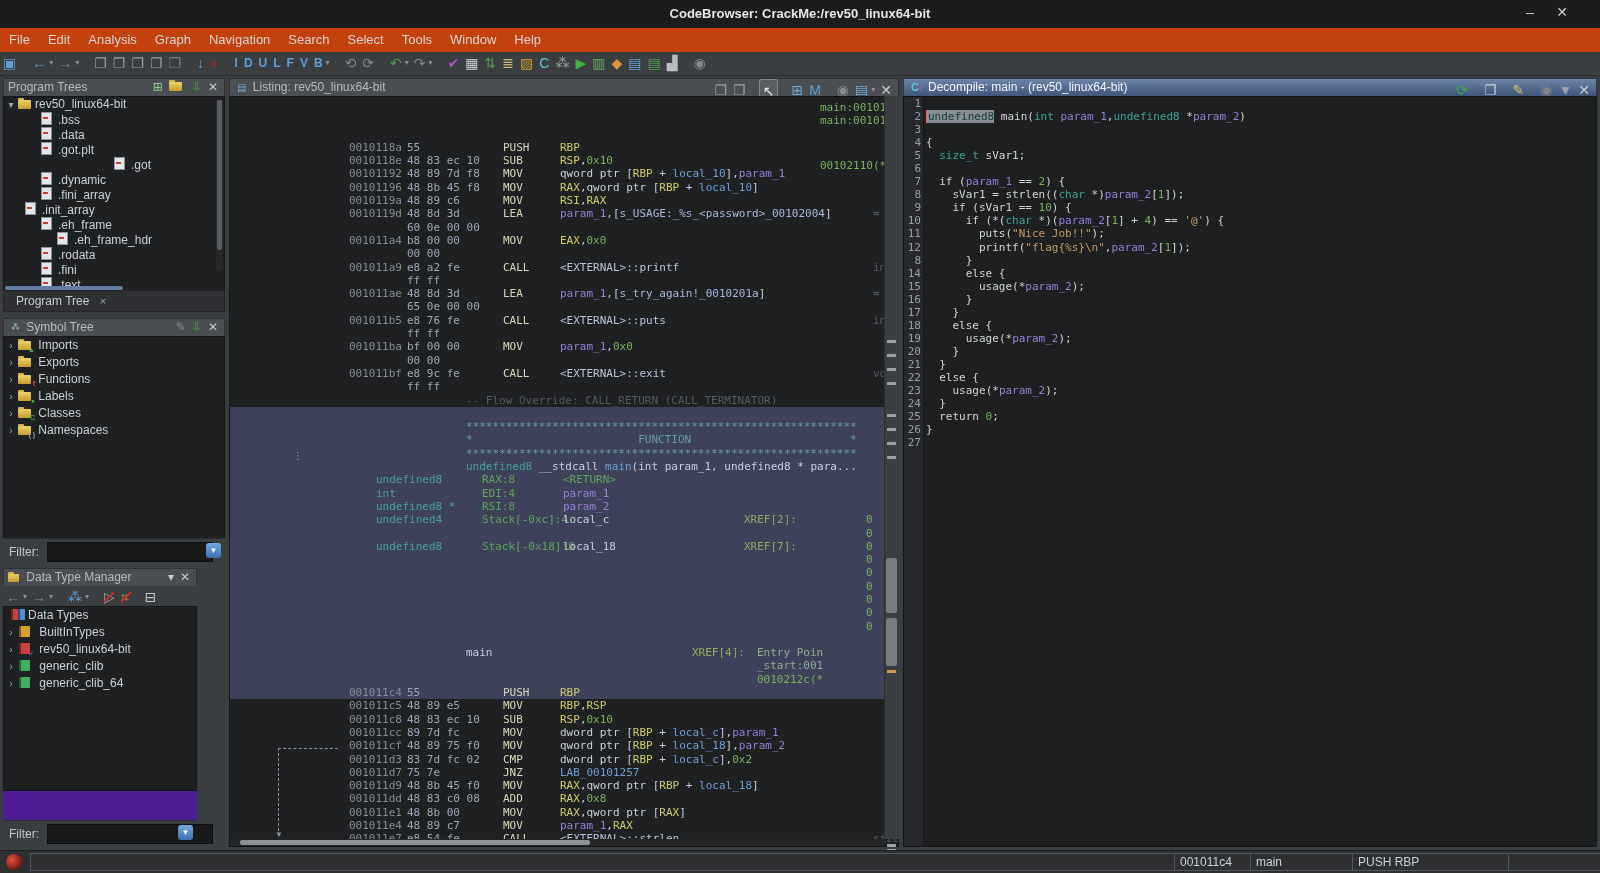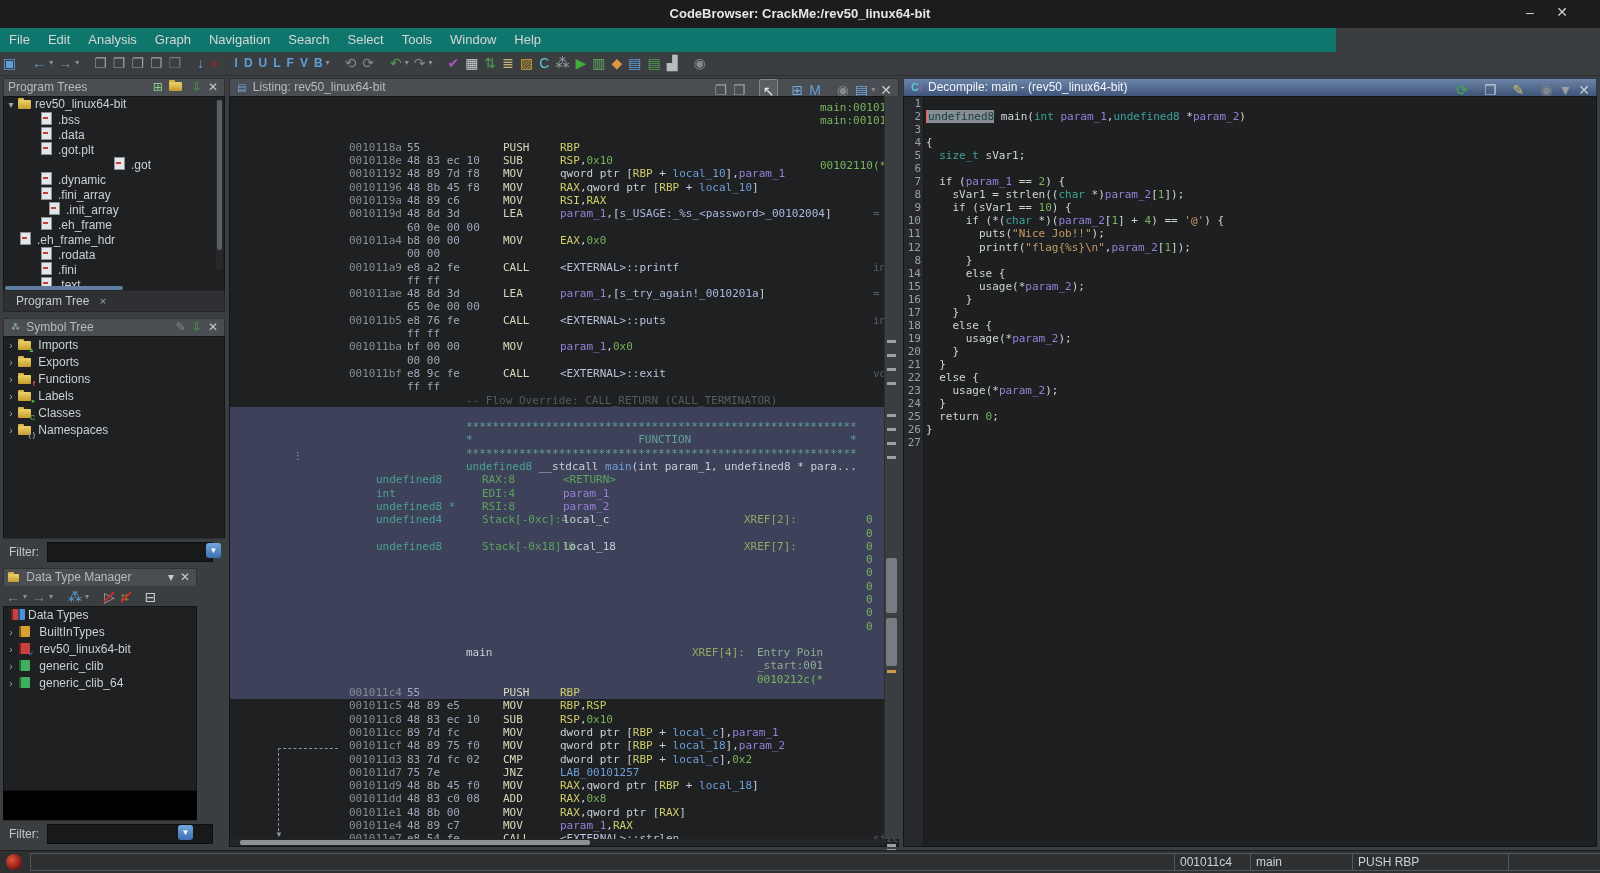--- a/index.html
+++ b/index.html
@@ -3,29 +3,29 @@
 <meta charset="utf-8">
 <style>
   html,body{margin:0;padding:0;background:#3b3e40;width:1600px;height:873px;overflow:hidden;
     font-family:"Liberation Sans","DejaVu Sans",sans-serif;-webkit-font-smoothing:antialiased;}
   .mono{font-family:"DejaVu Sans Mono",monospace;}
   
   #titlebar{position:absolute;left:0;top:0;width:1600px;height:28px;background:#1c1c1c;}
   #titlebar .title{position:absolute;left:0;right:0;top:6px;text-align:center;color:#e6e6e6;
     font-size:13px;font-weight:bold;}
   .winbtn{position:absolute;top:4px;color:#cfcfcf;font-size:14px;width:24px;text-align:center;cursor:default;}
-  #menubar{position:absolute;left:0;top:28px;width:1336px;height:24px;background:#0f766e;border-bottom:1px solid #3b82f6;}
+  #menubar{position:absolute;left:0;top:28px;width:1600px;height:24px;background:#c2410c;border-bottom:1px solid #3b82f6;}
   .menu-item{display:inline-block;color:#d6d6d6;font-size:13px;padding:4px 9px 0 9px;}
   #toolbar{position:absolute;left:0;top:52px;width:1600px;height:23px;background:#3b3e40;border-bottom:1px solid #2c2e30;}
   .tb{display:inline-block;font-size:14px;line-height:22px;padding:0 3px;vertical-align:top;}
   .tb.small{font-size:12px;font-weight:bold;}
   .tb-dd{display:inline-block;color:#8a8f94;font-size:8px;vertical-align:top;line-height:22px;padding-right:2px;}
   .tb-sep{display:inline-block;width:10px;}
   
-  .panel{position:absolute;background:#000000;}
+  .panel{position:absolute;background:#4c1d95;}
   .phead{position:relative;height:18px;background:#4a4d52;border:1px solid #2f3133;color:#b7bbc0;
     font-size:12px;line-height:17px;padding-left:4px;}
   .phead .hicons{position:absolute;right:3px;top:0;height:18px;line-height:17px;}
   .hic{display:inline-block;font-size:12px;padding:0 3px;vertical-align:top;}
   .pbody{position:absolute;left:0;right:0;background:#1e2022;border:1px solid #141516;overflow:hidden;}
   
   .trow{position:relative;height:15px;line-height:15px;color:#ccd0d4;font-size:12px;white-space:pre;}
   .trow2{height:17px;line-height:17px;}
   .chev{display:inline-block;width:14px;color:#9da2a7;text-align:center;font-size:10px;}
   .ifolder{display:inline-block;position:relative;width:13px;height:9px;margin:0 4px 0 0;
@@ -108,23 +108,23 @@
     <span class="hicons" id="pt-hicons"><span class="hic" style="color: rgb(143, 207, 143);">⊞</span><span class="hic"><span class="ifolder" style="vertical-align: 0px;"></span></span><span class="hic" style="color: rgb(63, 174, 63);">⇩</span><span class="hic" style="color: rgb(200, 204, 208);">✕</span></span>
   </div>
   <div class="pbody" style="top:18px;height:196px;" id="pt-body">
       <div class="trow"><span class="chev">▾</span><span class="ifolder"></span><span>rev50_linux64-bit</span></div>
       <div class="trow" style="padding-left: 36px;"><span class="ipage"></span><span>.bss</span></div>
       <div class="trow" style="padding-left: 36px;"><span class="ipage"></span><span>.data</span></div>
       <div class="trow" style="padding-left: 36px;"><span class="ipage"></span><span>.got.plt</span></div>
       <div class="trow" style="padding-left: 36px; text-align: center;"><span class="ipage"></span><span>.got</span></div>
       <div class="trow" style="padding-left: 36px;"><span class="ipage"></span><span>.dynamic</span></div>
       <div class="trow" style="padding-left: 36px;"><span class="ipage"></span><span>.fini_array</span></div>
-      <div class="trow" style="padding-left: 44px;"><span class="ipage"></span><span>.init_array</span></div>
+      <div class="trow" style="padding-left: 20px;"><span class="ipage"></span><span>.init_array</span></div>
       <div class="trow" style="padding-left: 36px;"><span class="ipage"></span><span>.eh_frame</span></div>
-      <div class="trow" style="padding-left: 15px;"><span class="ipage"></span><span>.eh_frame_hdr</span></div>
+      <div class="trow" style="padding-left: 52px;"><span class="ipage"></span><span>.eh_frame_hdr</span></div>
       <div class="trow" style="padding-left: 36px;"><span class="ipage"></span><span>.rodata</span></div>
       <div class="trow" style="padding-left: 36px;"><span class="ipage"></span><span>.fini</span></div>
       <div class="trow" style="padding-left: 36px;"><span class="ipage"></span><span>.text</span></div>
     </div>
   <div style="position:absolute;left:0;right:0;bottom:0;height:20px;background:#2e3033;border:1px solid #232527;">
     <span style="color:#c6cacd;font-size:12px;line-height:19px;padding-left:12px;">Program Tree</span>
     <span style="color:#9da2a7;font-size:11px;padding-left:6px;">×</span>
   </div>
 
   <div style="position:absolute;right:2px;top:22px;width:7px;height:170px;background:#26282a;">

